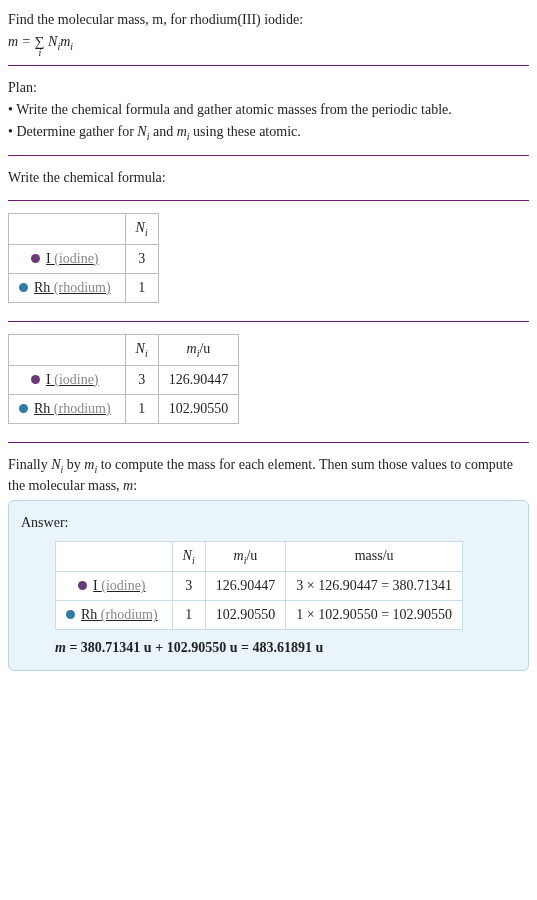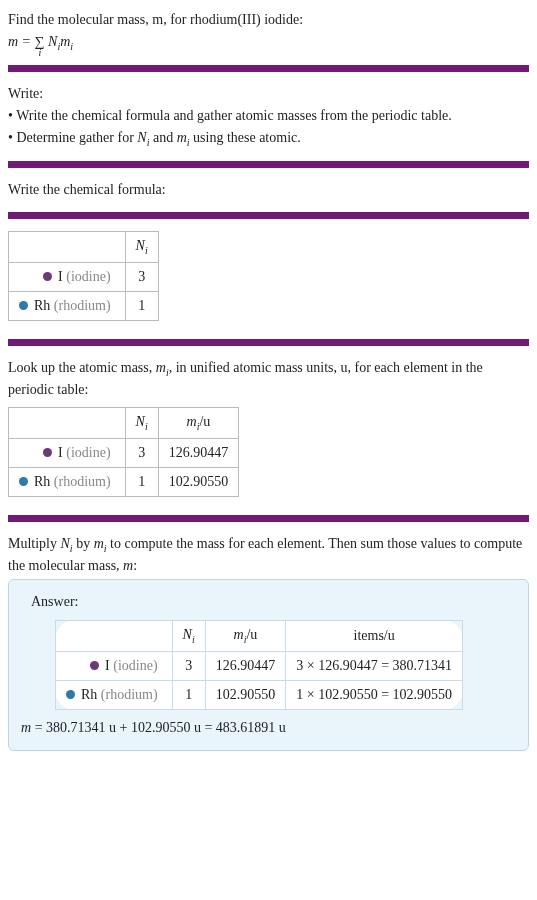--- a/index.html
+++ b/index.html
@@ -5,91 +5,90 @@
     * { box-sizing: border-box; margin: 0; padding: 0; }
     body {
       font-family: Georgia, 'Times New Roman', serif;
       font-size: 14px;
       color: #222;
       background: #fff;
       padding: 8px;
       width: 537px;
     }
     .section {
-      border-bottom: 7px solid #701a75;
+      border-bottom: 1px solid #701a75;
       padding-bottom: 10px;
       margin-bottom: 12px;
     }
     .section:last-of-type { border-bottom: none; }
     .line { margin: 2px 0; line-height: 1.4; }
     .formula-line { margin: 4px 0; }
     sub { font-size: 10px; }
     .sum-sym { position: relative; display: inline-block; }
     .sum-under {
       position: absolute;
       top: 13px;
       left: 4px;
       font-size: 10px;
       font-style: italic;
     }
     table {
       border-collapse: collapse;
       margin: 8px 0;
       font-size: 14px;
-      border-radius: 20px;
     }
     th, td {
       border: 1px solid #bbb;
       padding: 6px 10px;
       text-align: center;
     }
     th { font-weight: normal; }
-    td.lbl { text-align: right; padding-right: 14px; }
+    td.lbl { text-align: center; padding-right: 14px; text-decoration: underline; }
     .dot {
       display: inline-block;
       width: 9px;
       height: 9px;
       border-radius: 50%;
       margin-right: 6px;
     }
     .dot-i { background: #6b3878; }
     .dot-rh { background: #2f7aa8; }
     .muted { color: #888; }
     .answer-box {
       background: #eaf5fb;
       border: 1px solid #b8d6e6;
       border-radius: 6px;
       padding: 10px 12px 14px;
       margin-top: 4px;
     }
-    .answer-box .ans-label { margin-bottom: 6px; margin-left: 10px; }
+    .answer-box .ans-label { margin-bottom: 6px; }
     .answer-box table {
       margin-left: 34px;
       background: #fff;
     }
     .answer-box table th, .answer-box table td {
       border: 1px solid #c7dce8;
     }
-    .final-line { margin-top: 10px; }
+    .final-line { margin-left: 34px; margin-top: 10px; font-weight: bold; }
     em.var { font-style: italic; }
   </style>
 </head>
 <body>
 
 <div class="section">
   <div class="line">
     <span>Find the molecular mass, m, for rhodium(III) iodide:</span>
   </div>
   <div class="formula-line">
     <em class="var">m = </em><span class="sum-sym"><span>∑</span><span class="sum-under">i</span></span>&nbsp;<em class="var">N</em><sub><em class="var">i</em></sub><em class="var">m</em><sub><em class="var">i</em></sub>
   </div>
 </div>
 
 <div class="section">
-  <div class="line">Write:</div>
+  <div class="line">Plan:</div>
   <div class="line">• Write the chemical formula and gather atomic masses from the periodic table.</div>
   <div class="line">
     <span>• Determine gather for </span><em class="var">N</em><sub><em class="var">i</em></sub><span> and </span><em class="var">m</em><sub><em class="var">i</em></sub><span> using these atomic.</span>
   </div>
 </div>
 
 <div class="section">
   <div class="line">Write the chemical formula:</div>
 </div>
 
@@ -106,23 +105,20 @@
     </tr>
     <tr>
       <td class="lbl"><span class="dot dot-rh"></span><span>Rh </span><span class="muted">(rhodium)</span></td>
       <td>1</td>
     </tr>
   </tbody>
     </table>
 </div>
 
 <div class="section">
-  <div class="line">
-    <span>Look up the atomic mass, </span><em class="var">m</em><sub><em class="var">i</em></sub><span>, in unified atomic mass units, u, for each element in the periodic table:</span>
-  </div>
   <table>
     <tbody>
         <tr>
       <th></th>
       <th><em class="var">N</em><sub><em class="var">i</em></sub></th>
       <th><em class="var">m</em><sub><em class="var">i</em></sub><span>/u</span></th>
     </tr>
     <tr>
       <td class="lbl"><span class="dot dot-i"></span><span>I </span><span class="muted">(iodine)</span></td>
       <td>3</td>
@@ -132,32 +128,32 @@
       <td class="lbl"><span class="dot dot-rh"></span><span>Rh </span><span class="muted">(rhodium)</span></td>
       <td>1</td>
       <td>102.90550</td>
     </tr>
   </tbody>
     </table>
 </div>
 
 <div>
   <div class="line">
-    <span>Multiply </span><em class="var">N</em><sub><em class="var">i</em></sub><span> by </span><em class="var">m</em><sub><em class="var">i</em></sub><span> to compute the mass for each element. Then sum those values to compute the molecular mass, </span><em class="var">m</em><span>:</span>
+    <span>Finally </span><em class="var">N</em><sub><em class="var">i</em></sub><span> by </span><em class="var">m</em><sub><em class="var">i</em></sub><span> to compute the mass for each element. Then sum those values to compute the molecular mass, </span><em class="var">m</em><span>:</span>
   </div>
 
   <div class="answer-box">
     <div class="ans-label line">Answer:</div>
     <table>
       <tbody>
           <tr>
         <th></th>
         <th><em class="var">N</em><sub><em class="var">i</em></sub></th>
         <th><em class="var">m</em><sub><em class="var">i</em></sub><span>/u</span></th>
-        <th>items/u</th>
+        <th>mass/u</th>
       </tr>
       <tr>
         <td class="lbl"><span class="dot dot-i"></span><span>I </span><span class="muted">(iodine)</span></td>
         <td>3</td>
         <td>126.90447</td>
         <td>3 × 126.90447 = 380.71341</td>
       </tr>
       <tr>
         <td class="lbl"><span class="dot dot-rh"></span><span>Rh </span><span class="muted">(rhodium)</span></td>
         <td>1</td>

